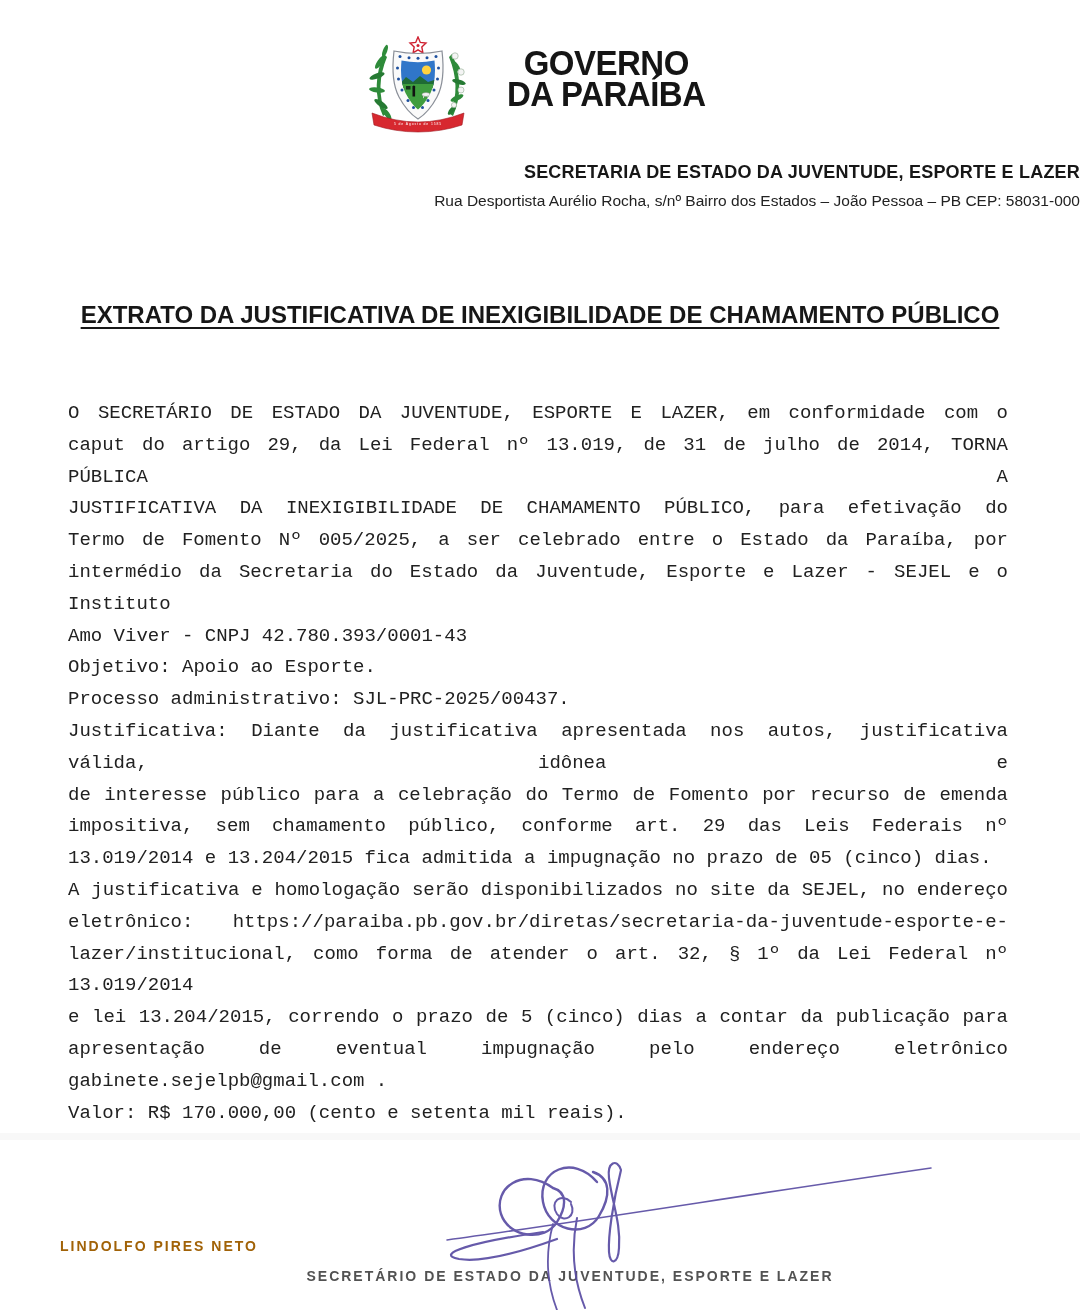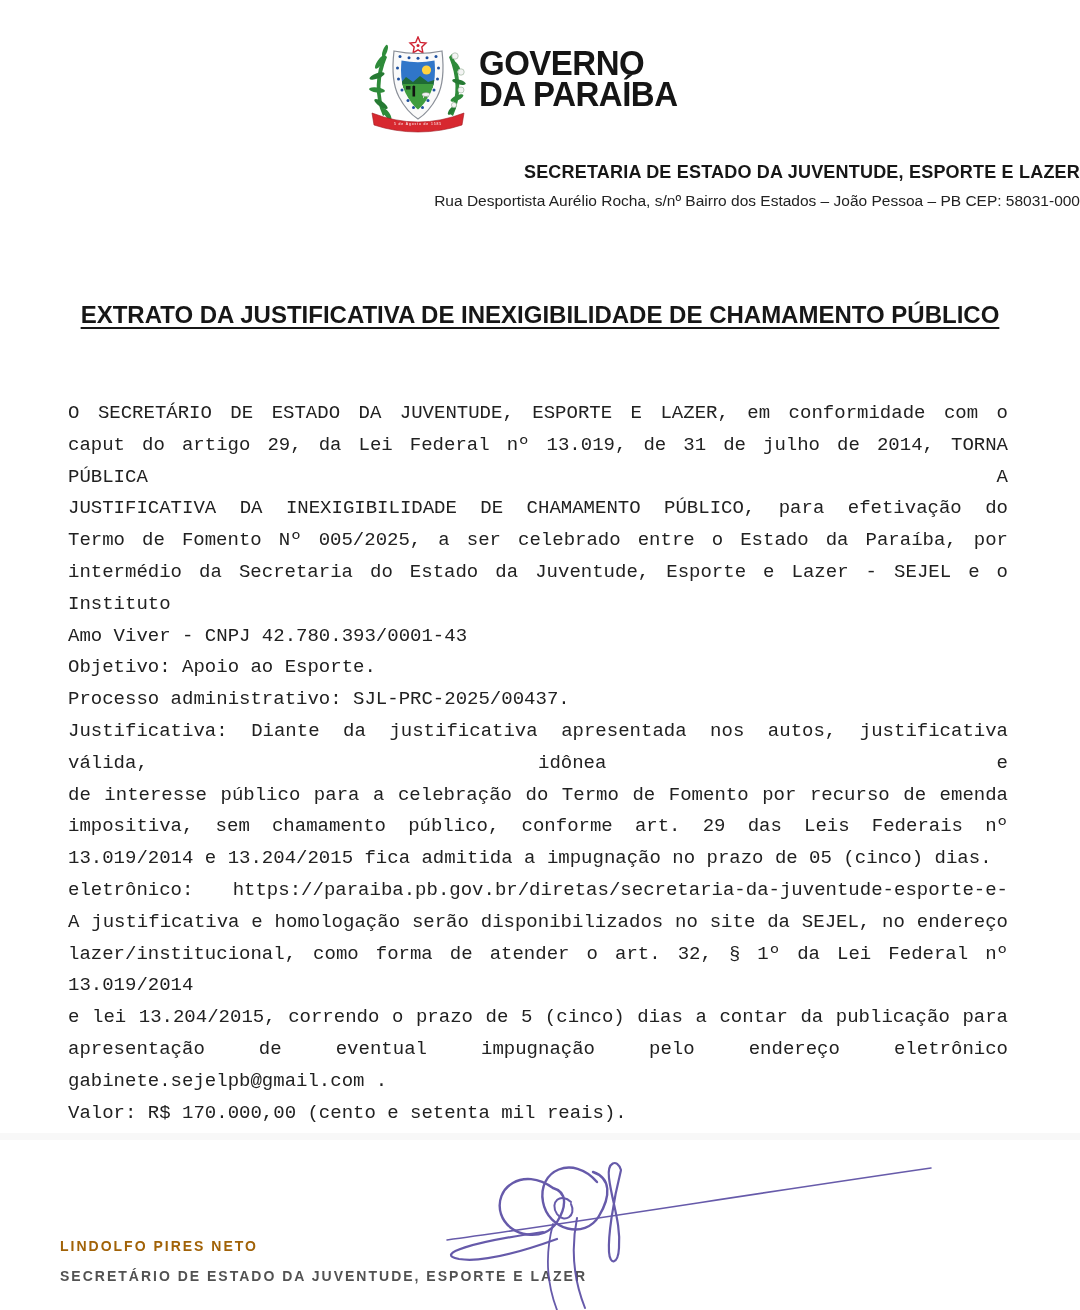--- a/index.html
+++ b/index.html
@@ -2,21 +2,21 @@
 <html><head>
 <meta charset="utf-8">
 <style>
   html,body{margin:0;padding:0;background:#ffffff;}
   .page{
     position:relative;width:1080px;height:1310px;background:#ffffff;overflow:hidden;
     font-family:"Liberation Sans",sans-serif;color:#212121;
   }
   
   .crest{position:absolute;left:368px;top:36px;width:100px;height:98px;}
-  .brand{position:absolute;left:479px;top:46px;line-height:31px;}
+  .brand{position:absolute;left:507px;top:46px;line-height:31px;text-align:center;}
   .brand-line{
     font-weight:bold;font-size:33px;letter-spacing:-0.5px;color:#151515;
     transform:scaleY(1.06);transform-origin:left top;white-space:nowrap;
   }
   
   .org-header{position:absolute;left:0;top:162px;width:1080px;text-align:right;}
   .org-name{font-size:18px;font-weight:bold;color:#171717;letter-spacing:0.2px;}
   .org-address{margin-top:9px;font-size:15.5px;color:#222222;padding-left:22px;}
   
   .doc-title{
@@ -29,21 +29,21 @@
   .bl{white-space:normal;}
   .j{text-align:justify;text-align-last:justify;text-justify:inter-word;}
   
   .scan-band{position:absolute;left:0;top:1133px;width:1080px;height:7px;background:rgba(120,120,120,0.05);}
   
   .sig-name{
     position:absolute;left:60px;top:1238px;width:1020px;
     font-size:14px;font-weight:bold;letter-spacing:2px;color:#a16207;
   }
   .sig-role{
-    position:absolute;left:60px;top:1268px;width:1020px;text-align:left;
+    position:absolute;left:60px;top:1268px;width:1020px;text-align:center;
     font-size:14px;font-weight:bold;letter-spacing:2px;color:#525252;
   }
   .sig-ink{position:absolute;left:425px;top:1140px;width:520px;height:170px;z-index:5;pointer-events:none;}
 </style>
 </head>
 <body>
 
 <div class="page">
 
   <svg class="crest" viewBox="0 0 100 98" xmlns="http://www.w3.org/2000/svg">
@@ -131,22 +131,22 @@
     <div class="bl j">JUSTIFICATIVA DA INEXIGIBILIDADE DE CHAMAMENTO PÚBLICO, para efetivação do</div>
     <div class="bl j">Termo de Fomento Nº 005/2025, a ser celebrado entre o Estado da Paraíba, por</div>
     <div class="bl j">intermédio da Secretaria do Estado da Juventude, Esporte e Lazer - SEJEL e o Instituto</div>
     <div class="bl">Amo Viver - CNPJ 42.780.393/0001-43</div>
     <div class="bl">Objetivo: Apoio ao Esporte.</div>
     <div class="bl">Processo administrativo: SJL-PRC-2025/00437.</div>
     <div class="bl j">Justificativa: Diante da justificativa apresentada nos autos, justificativa válida, idônea e</div>
     <div class="bl j">de interesse público para a celebração do Termo de Fomento por recurso de emenda</div>
     <div class="bl j">impositiva, sem chamamento público, conforme art. 29 das Leis Federais nº</div>
     <div class="bl">13.019/2014 e 13.204/2015 fica admitida a impugnação no prazo de 05 (cinco) dias.</div>
+    <div class="bl j">A justificativa e homologação serão disponibilizados no site da SEJEL, no endereço</div>
     <div class="bl j">eletrônico: https://paraiba.pb.gov.br/diretas/secretaria-da-juventude-esporte-e-</div>
-    <div class="bl j">A justificativa e homologação serão disponibilizados no site da SEJEL, no endereço</div>
     <div class="bl j">lazer/institucional, como forma de atender o art. 32, § 1º da Lei Federal nº 13.019/2014</div>
     <div class="bl j">e lei 13.204/2015, correndo o prazo de 5 (cinco) dias a contar da publicação para</div>
     <div class="bl j">apresentação de eventual impugnação pelo endereço eletrônico</div>
     <div class="bl">gabinete.sejelpb@gmail.com .</div>
     <div class="bl">Valor: R$ 170.000,00 (cento e setenta mil reais).</div>
   </div>
 
   <div class="scan-band"></div>
 
   <div class="sig-name">LINDOLFO PIRES NETO</div>

